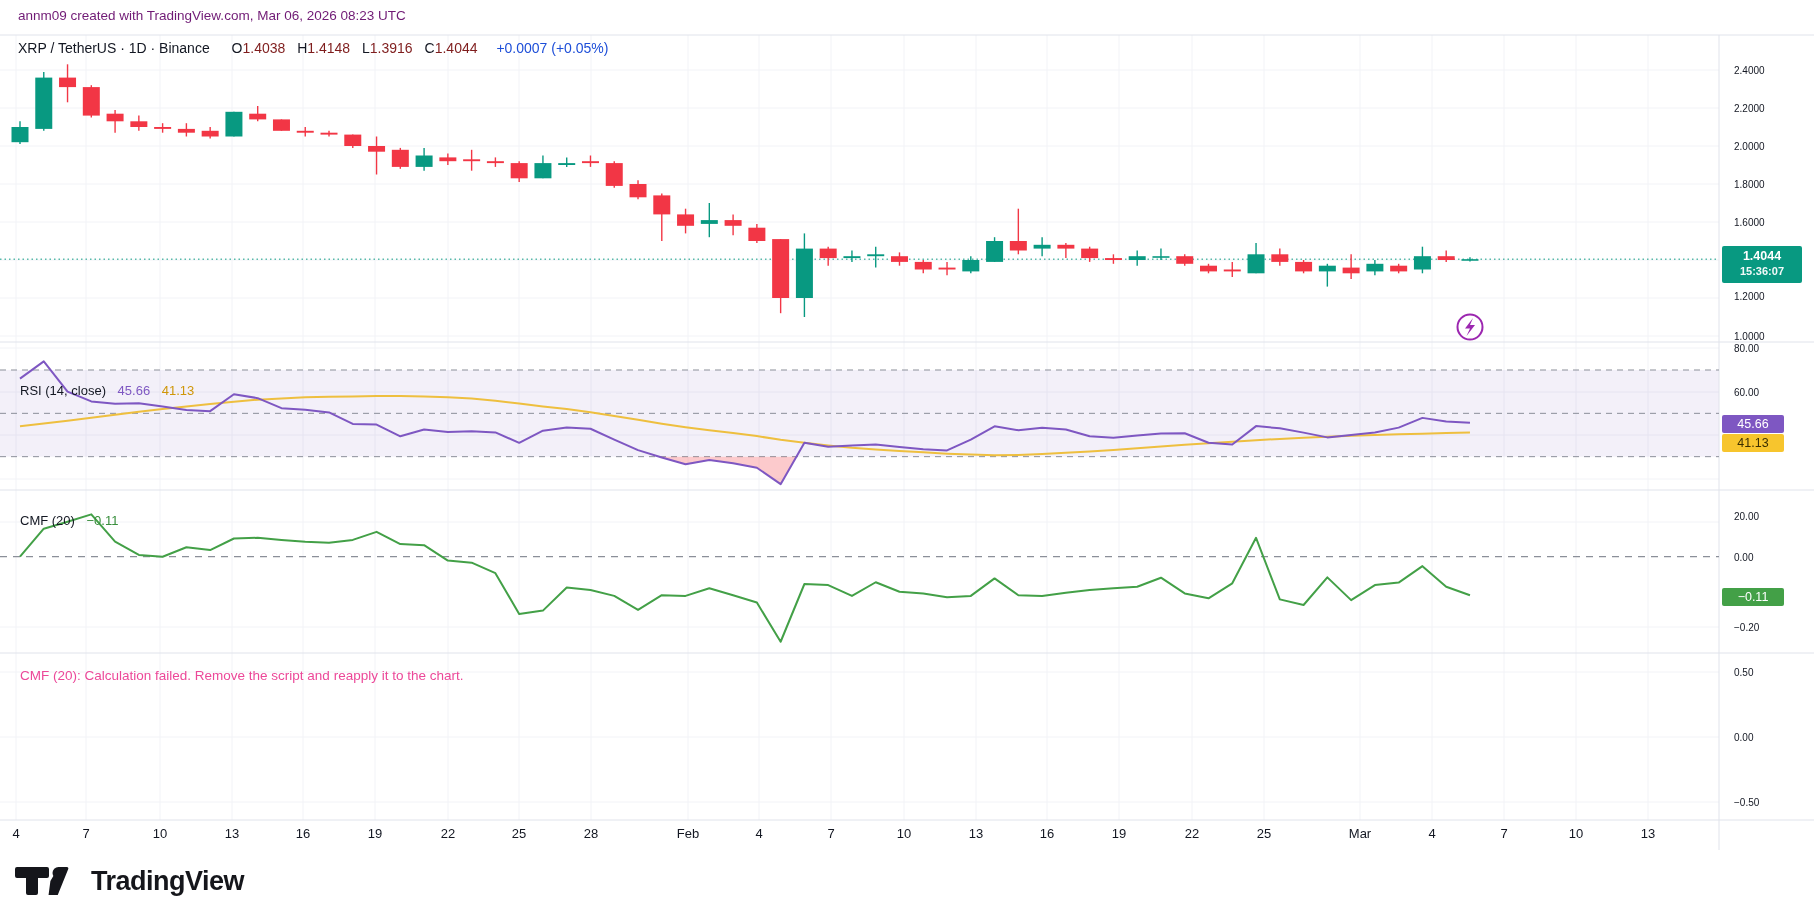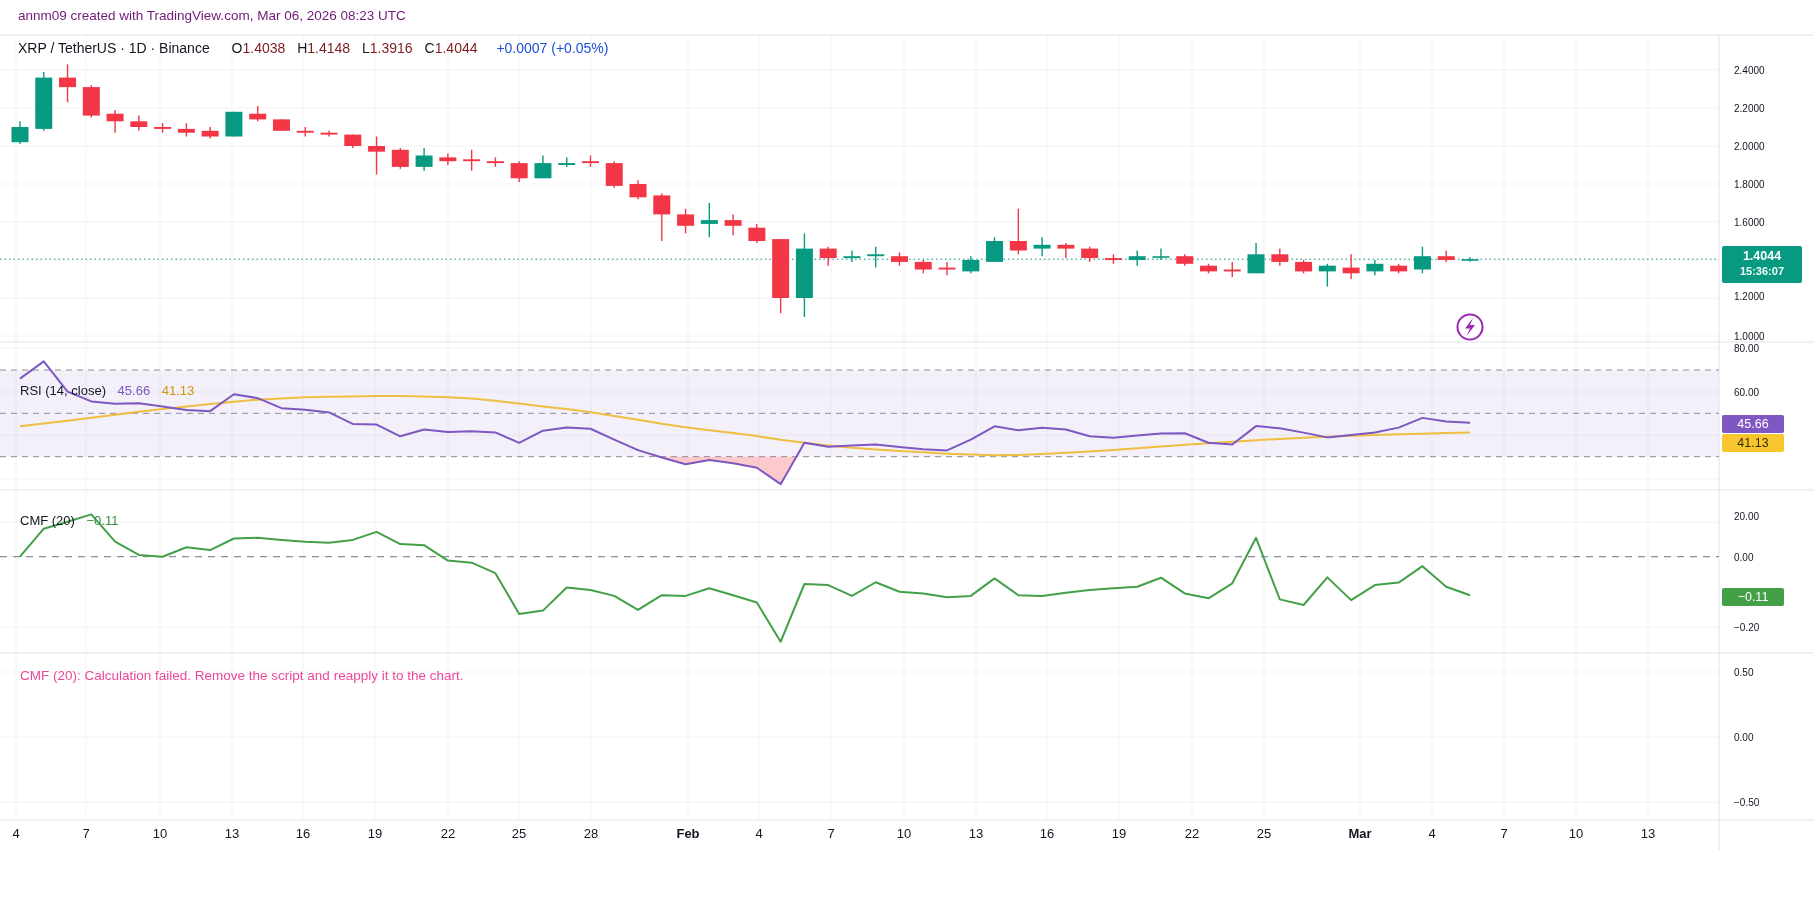--- a/index.html
+++ b/index.html
@@ -14,21 +14,21 @@
   .ohlc-v{color:#7f1d1d;}
   .chg{color:#1d4ed8;margin-left:15px;}
   #legend-rsi{left:20px;top:355px;font-size:13px;color:#131722;white-space:nowrap;margin-top:28px;}
   #legend-rsi .v1{color:#7e57c2;margin-left:8px;}
   #legend-rsi .v2{color:#cf9608;margin-left:8px;}
   #legend-cmf{left:20px;top:513px;font-size:13px;color:#131722;white-space:nowrap;}
   #legend-cmf .v1{color:#388e3c;margin-left:8px;}
   #error-msg{left:20px;top:668px;font-size:13.5px;color:#ec4899;white-space:nowrap;}
   .axis-label{position:absolute;left:1734px;transform:translateY(-50%);font-size:10px;color:#131722;white-space:nowrap;}
   .time-label{position:absolute;top:826px;transform:translateX(-50%);font-size:13px;color:#131722;}
-  .time-label.bold{font-weight:bold;}
+  .time-label.bold{font-weight:normal;}
   .badge{position:absolute;left:1722px;color:#fff;font-size:12.5px;display:flex;align-items:center;
     justify-content:center;border-radius:2px;white-space:nowrap;}
   #badge-price{width:80px;height:37px;flex-direction:column;line-height:15px;font-weight:bold;}
   #badge-price .cd{font-weight:bold;font-size:11px;opacity:.95;}
   #badge-rsi1{width:62px;height:18px;}
   #badge-rsi2{width:62px;height:18px;color:#3b2f00;}
   #badge-cmf{width:62px;height:18px;}
   #footer{left:15px;top:864px;display:flex;align-items:center;gap:10px;}
   #footer-text{font-size:27px;font-weight:bold;color:#15161b;letter-spacing:-0.5px;}
 </style>
@@ -296,14 +296,22 @@
     </div>
 
   <div class="badge" id="badge-price" style="top: 245.5px; background: rgb(8, 153, 129);">
     <span>1.4044</span>
     <span class="cd">15:36:07</span>
   </div>
   <div class="badge" id="badge-rsi1" style="top: 415px; background: rgb(126, 87, 194);">45.66</div>
   <div class="badge" id="badge-rsi2" style="top: 434px; background: rgb(247, 197, 45);">41.13</div>
   <div class="badge" id="badge-cmf" style="top: 588px; background: rgb(67, 160, 71);">−0.11</div>
 
+  <div class="abs" id="footer">
+    <svg width="66" height="34" viewBox="0 0 66 34">
+      <path d="M2 3 h30 a2 2 0 0 1 2 2 v7 a2 2 0 0 1 -2 2 h-9 v15 a2 2 0 0 1 -2 2 h-8 a2 2 0 0 1 -2 -2 v-15 h-9 a2 2 0 0 1 -2 -2 v-7 a2 2 0 0 1 2 -2 z" fill="#15161b"></path>
+      <circle cx="43.5" cy="9" r="6" fill="#15161b"></circle>
+      <path d="M45 17 l9 -14 h9 a1.5 1.5 0 0 1 1.3 2.3 L53 31 h-10 z" fill="#15161b" transform="translate(-6 0) scale(0.92 1)"></path>
+    </svg>
+    <span id="footer-text">TradingView</span>
+  </div>
 
 </div>
 
 </body></html>

